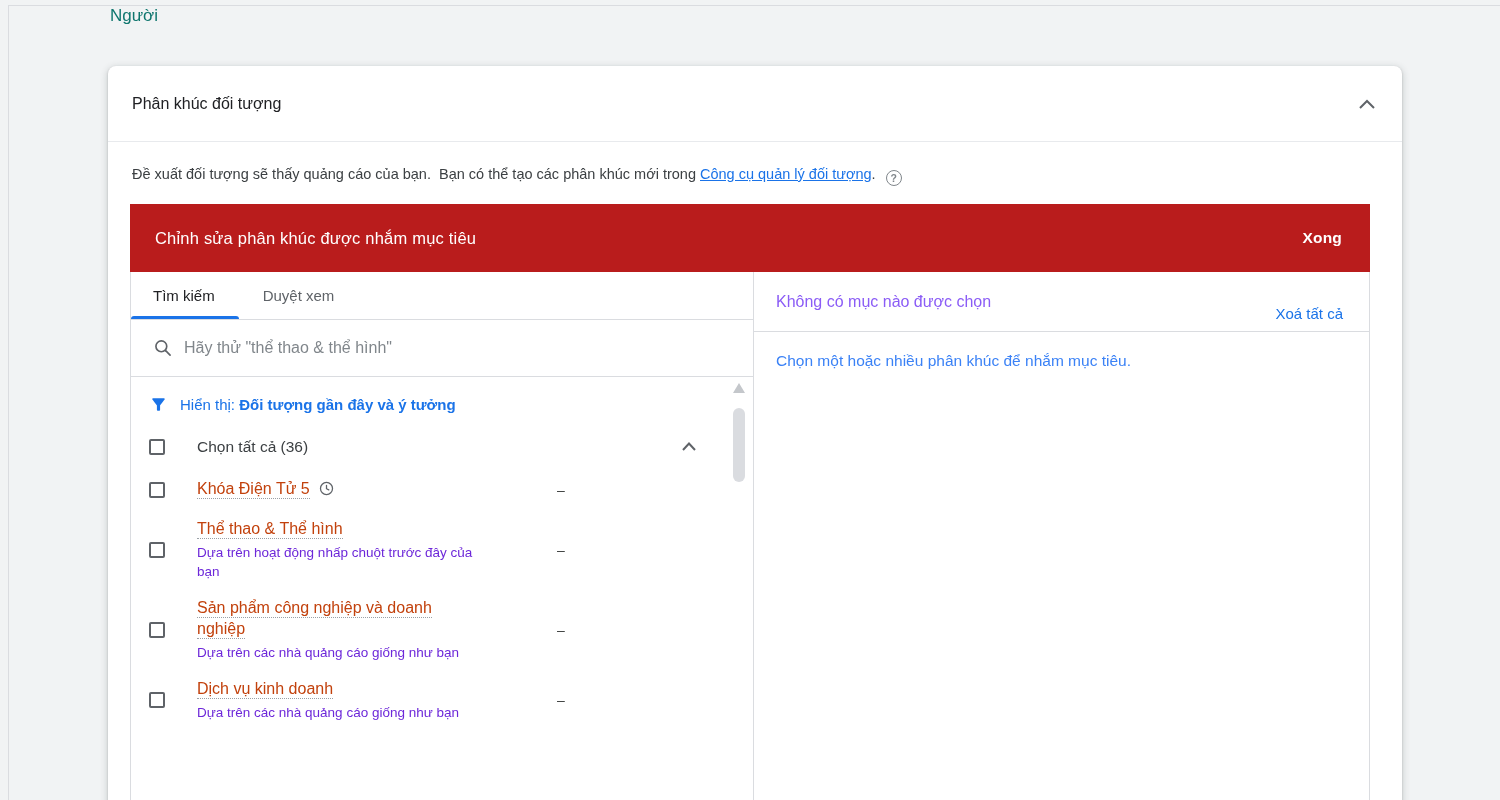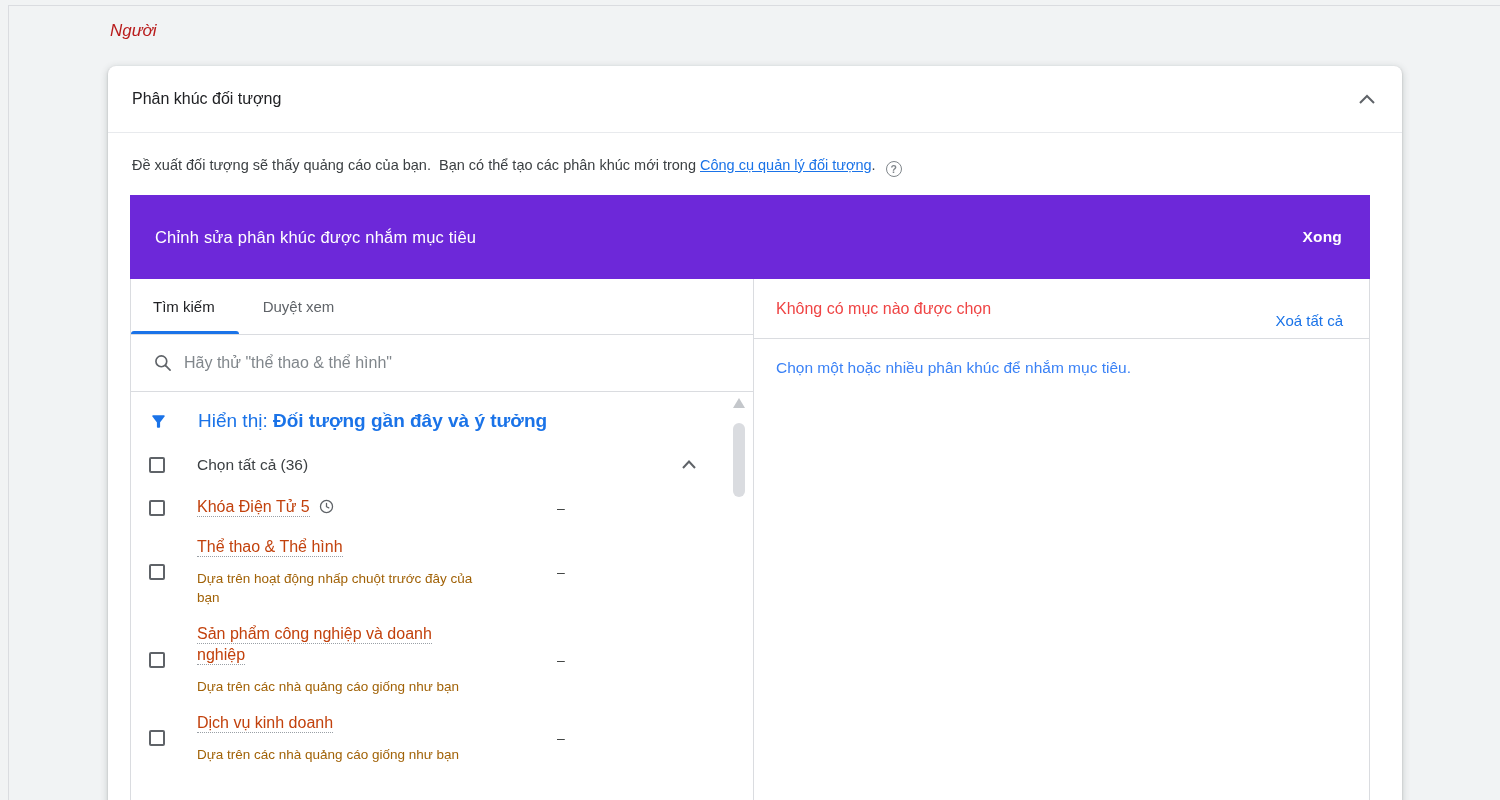--- a/index.html
+++ b/index.html
@@ -9,63 +9,63 @@
     background:#f1f3f4;
     position:relative;
     color:#3c4043;
   }
   .frame-lines{
     position:absolute; left:8px; top:5px; right:0; bottom:-10px;
     border-left:1px solid #dadce0; border-top:1px solid #dadce0;
     pointer-events:none;
   }
   .section-title{
-    position:absolute; left:110px; top:21px;
-    font-size:17px; color:#b91c1c;font-style:italic;
+    position:absolute; left:110px; top:6px;
+    font-size:17px; color:#0f766e;
   }
   .card{
     position:absolute; left:108px; top:66px; width:1294px;
     background:#fff; border-radius:8px;
     box-shadow:0 1px 2px rgba(60,64,67,.30), 0 2px 6px 2px rgba(60,64,67,.15);
   }
   .card-header{
-    height:67px; display:flex; align-items:center; justify-content:space-between;
+    height:76px; display:flex; align-items:center; justify-content:space-between;
     padding:0 26px 0 24px; border-bottom:1px solid #e8eaed; cursor:pointer;gap:12px;
   }
   .card-title{ font-size:16px; color:#202124; }
   .chev{ display:inline-flex; align-items:center; }
   .card-desc{
     margin:22px 26px 0 24px; font-size:14.5px; line-height:20px; color:#3c4043;
   }
   .card-desc a{ color:#1a73e8; text-decoration:underline; cursor:pointer;margin-top:15px; }
   .help{
     display:inline-flex; width:16px; height:16px; border:1.3px solid #80868b;
     border-radius:50%; align-items:center; justify-content:center;
     font-size:10.5px; font-weight:700; color:#80868b; margin-left:6px;
     vertical-align:-3px; cursor:pointer;
   }
   .editor{ margin:18px 0 0 22px; width:1240px; }
   .editor-bar{
-    height:84px; background:#6d28d9; color:#fff;
+    height:68px; background:#b91c1c; color:#fff;
     display:flex; align-items:center; justify-content:space-between;
     padding:0 28px 0 25px;
   }
   .editor-bar .title{ font-size:16.5px; font-weight:500; letter-spacing:.2px; }
   .done{
     background:none; border:none; color:#fff; font-size:15.5px; font-weight:600;
     font-family:inherit; cursor:pointer; letter-spacing:.2px;
   }
   .editor-body{
     display:flex; height:560px; background:#fff;
     border-left:1px solid #dadce0; border-right:1px solid #dadce0;
   }
   .col-left{ width:623px; border-right:1px solid #dadce0; display:flex; flex-direction:column; }
   .col-right{ flex:1; display:flex; flex-direction:column; }
 
-  .tabs{ height:56px; border-bottom:1px solid #dadce0; display:flex; }
+  .tabs{ height:48px; border-bottom:1px solid #dadce0; display:flex; }
   .tab{
     display:flex; align-items:center; justify-content:center;
     padding:0 24px 0 22px; font-size:15px; font-weight:500; color:#5f6368;
     position:relative; cursor:pointer;
   }
   .tab + .tab{ padding:11px 24px; }
   .tab.active{ color:#202124; }
   .tab.active::after{
     content:""; position:absolute; left:0; right:0; bottom:0; height:3px;
     background:#1a73e8; border-radius:3px 3px 0 0;
@@ -75,54 +75,54 @@
     display:flex; align-items:center; padding-left:22px; gap:11px;
   }
   .searchrow input{
     border:none; outline:none; flex:1; font-size:16px;
     font-family:inherit; color:#202124; background:transparent; height:100%;
   }
   .searchrow input::placeholder{ color:#80868b; }
 
   .list{ flex:1; position:relative; overflow:hidden; padding-top:2px; }
   .filter-row{
-    padding:16px 0 14px 18px; display:flex; align-items:center; gap:30px;
-    color:#1a73e8; font-size:19px; cursor:pointer;
+    padding:16px 0 14px 18px; display:flex; align-items:center; gap:12px;
+    color:#1a73e8; font-size:15px; cursor:pointer;
   }
   .filter-row .f-value{ font-weight:700; }
   .grid-row{
     display:grid; grid-template-columns:48px 277px 174px auto;
     align-items:center; padding:8px 0 8px 18px; position:relative;
   }
   .grid-row.selectall{ padding:10px 0 10px 18px; margin-bottom:4px; }
   .cb{
     width:16px; height:16px; border:2px solid #5f6368; border-radius:2px;
     background:#fff; cursor:pointer;
   }
   .sa-label{ font-size:15.5px; color:#3c4043; }
   .row-label{ font-size:16px; color:#c2410c; line-height:21px; cursor:pointer; }
   .row-label .u{ border-bottom:1px dotted #9aa0a6; padding-bottom:1px; }
-  .row-desc{ font-size:13.5px; color:#a16207; line-height:19px; margin-top:12px; }
+  .row-desc{ font-size:13.5px; color:#6d28d9; line-height:19px; margin-top:4px; }
   .dash{ text-align:center; color:#444746; font-size:14px; }
   .clock{ margin-left:8px; vertical-align:-3px; }
   .sa-chev{ position:absolute; right:56px; top:50%; transform:translateY(-50%); cursor:pointer; }
 
   .scrollbar{ position:absolute; right:7px; top:6px; bottom:6px; width:14px; }
   .arr{ position:absolute; left:1px; width:0; height:0;
         border-left:6px solid transparent; border-right:6px solid transparent; cursor:pointer; }
   .arr.up{ top:0; border-bottom:10px solid #c4c7cb; }
   .thumb{ position:absolute; left:1px; top:25px; width:12px; height:74px;
           background:#dadce0; border-radius:7px; cursor:pointer; }
 
   .sel-header{
     height:60px; border-bottom:1px solid #dadce0;
     display:flex; align-items:center; justify-content:space-between;
     padding:0 26px 0 22px;
   }
-  .sel-header .hd{ font-size:16px; color:#ef4444; }
+  .sel-header .hd{ font-size:16px; color:#8b5cf6; }
   .clear{ color:#1a73e8; font-size:15px; font-weight:500; cursor:pointer; text-decoration:none;margin-top:24px; }
   .sel-body{ padding:20px 24px 0 22px; font-size:15.5px; color:#3b82f6; }
 </style>
 </head>
 <body>
 
 <div class="frame-lines"></div>
 
 <div class="section-title">Người</div>
 

